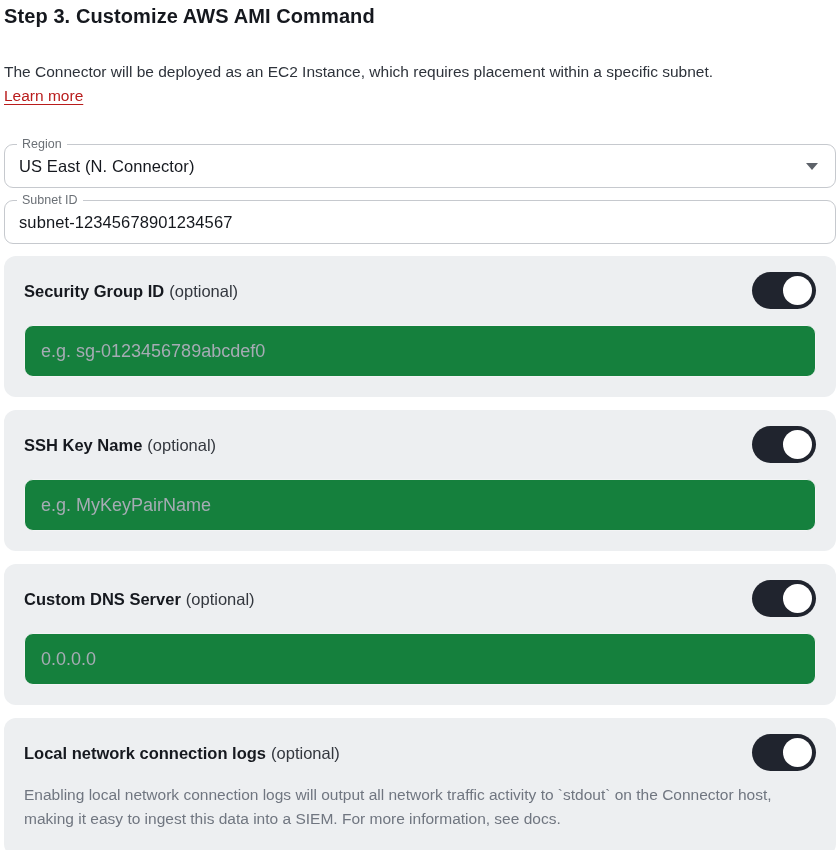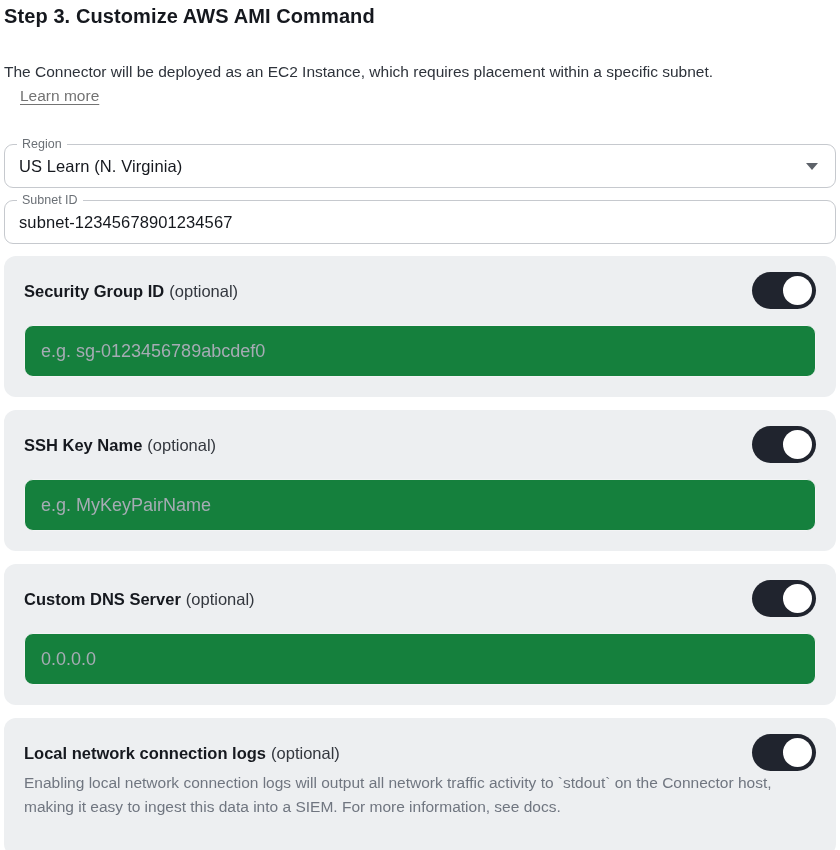--- a/index.html
+++ b/index.html
@@ -24,25 +24,24 @@
     margin-top: 31px;
     font-size: 15.5px;
     color: #2e333b;
     line-height: 22px;
   }
   .learn-more {
     display: inline-block;
     margin-top: 4px;
     font-size: 15.5px;
     font-weight: 500;
-    color: #737373;
+    color: #b91c1c;
     text-decoration: underline;
     text-underline-offset: 3px;
     cursor: pointer;
-    margin-left: 16px;
   }
 
   
   .outlined-field {
     position: relative;
     margin-top: 39px;
     height: 44px;
     border: 1px solid #c6c9ce;
     border-radius: 9px;
     background: #ffffff;
@@ -137,40 +136,41 @@
     outline: none;
     padding: 0 16px;
     font-family: inherit;
     font-size: 18px;
     color: #15181e;
   }
   .card-input::placeholder,
   .bare-input::placeholder { color: #a6abb4; opacity: 1; }
 
   .card-desc {
+    margin-top: 12px;
     font-size: 15.5px;
     line-height: 24px;
     color: #707680;
     max-width: 750px;
   }
 </style>
 </head>
 <body>
 
 <div class="page">
 
   <h1 class="page-title">Step 3. Customize AWS AMI Command</h1>
 
   <p class="page-desc">The Connector will be deployed as an EC2 Instance, which requires placement within a specific subnet.</p>
 
   <a class="learn-more">Learn more</a>
 
   <div class="outlined-field select">
     <span class="float-label">Region</span>
-    <span class="field-value">US Learn (N. Virginia)</span>
+    <span class="field-value">US East (N. Connector)</span>
     <span class="caret"></span>
   </div>
 
   <div class="outlined-field second">
     <span class="float-label">Subnet ID</span>
     <input class="bare-input" type="text" value="subnet-12345678901234567" style="">
   </div>
 
   <section class="card first">
     <div class="card-head">

